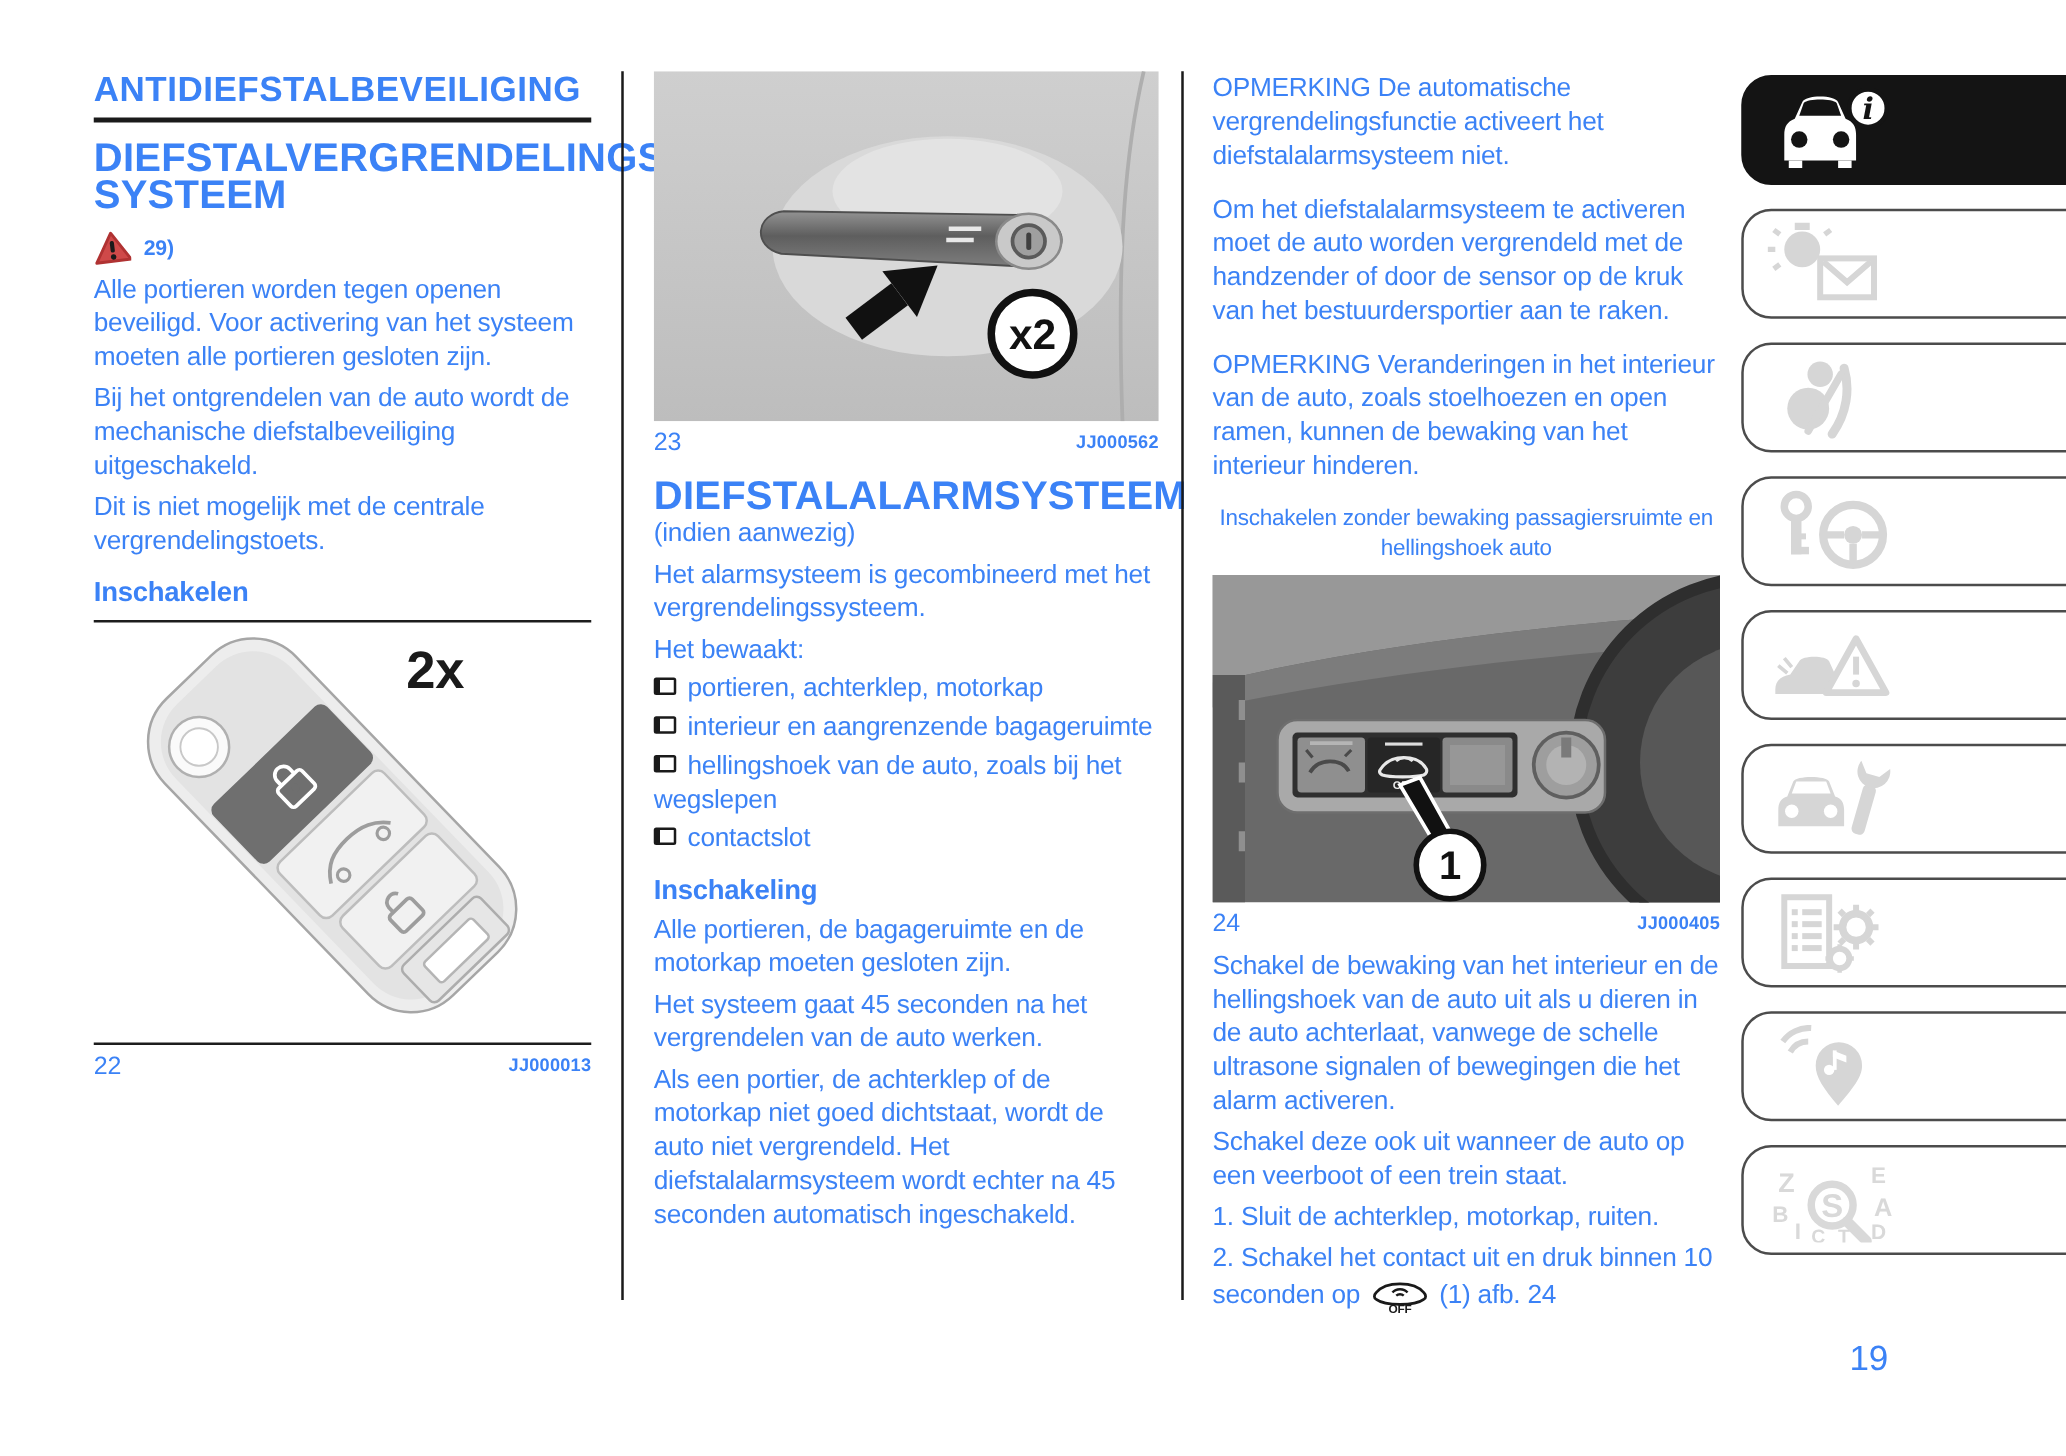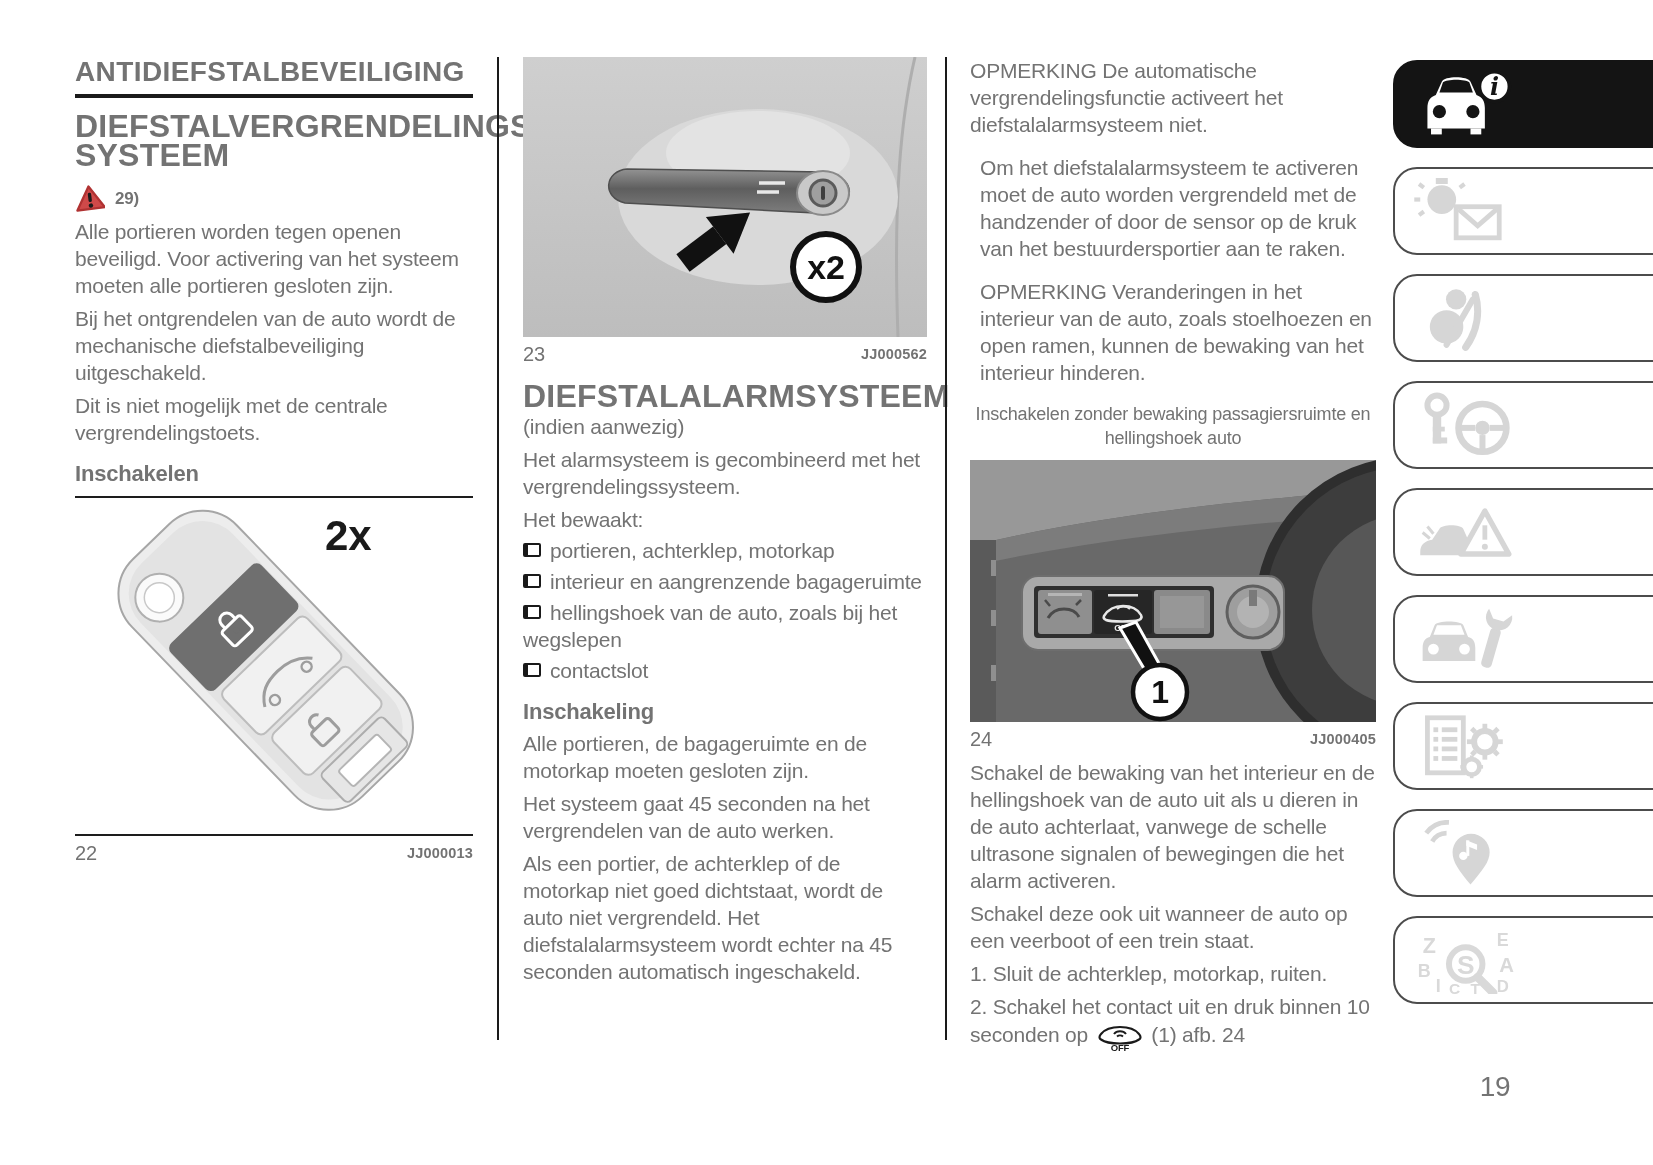--- a/index.html
+++ b/index.html
@@ -1,31 +1,31 @@
 <!DOCTYPE html>
 <html><head>
 <meta charset="utf-8">
 <style>
   html,body{margin:0;padding:0;background:#fff;}
   .page{position:relative;width:1653px;height:1165px;background:#ffffff;overflow:hidden;
-        font-family:"Liberation Sans","DejaVu Sans",sans-serif;color:#737373;
+        font-family:"Liberation Sans","DejaVu Sans",sans-serif;color:#3b82f6;
         font-size:21px;line-height:27px;letter-spacing:-0.2px;}
   .col{position:absolute;top:57px;}
   .col1{left:75px;width:398px;}
   .col2{left:523px;width:404px;}
   .col3{left:970px;width:406px;}
   .vrule{position:absolute;top:57px;height:983px;width:2px;background:#1a1a1a;}
   .r1{left:497px;} .r2{left:945px;}
   h1{font-size:28px;line-height:30px;margin:0;letter-spacing:.4px;
      border-bottom:4px solid #1a1a1a;padding-bottom:7px;font-weight:bold;}
   h2{font-size:32px;line-height:29px;margin:14px 0 0;font-weight:bold;letter-spacing:.2px;}
   h3{font-size:22px;line-height:24px;margin:16px 0 0;font-weight:bold;}
   .h3b{font-size:18px;line-height:24px;margin:16px 0 0;font-weight:normal;text-align:center;}
   p{margin:6px 0 0;}
-  .gap{margin-top:16px;margin-left:10px;}
+  .gap{margin-top:16px;}
   .warn-row{margin-top:14px;display:flex;align-items:center;gap:10px;}
   .warn-ref{font-weight:bold;font-size:17px;}
   .figrule{border:none;border-top:2px solid #1d1d1d;margin:10px 0 0;height:0;}
   .fig{display:block;}
   .cap{display:flex;justify-content:space-between;align-items:flex-start;margin-top:4px;}
   .cap-num{font-size:20px;}
   .cap-code{font-size:14.5px;font-weight:bold;letter-spacing:.2px;}
   .sub{margin-top:2px;}
   .bullet{margin:4px 0 0;}
   .sq{display:inline-block;width:11px;height:10px;border:2.5px solid #1a1a1a;border-left-width:5px;

